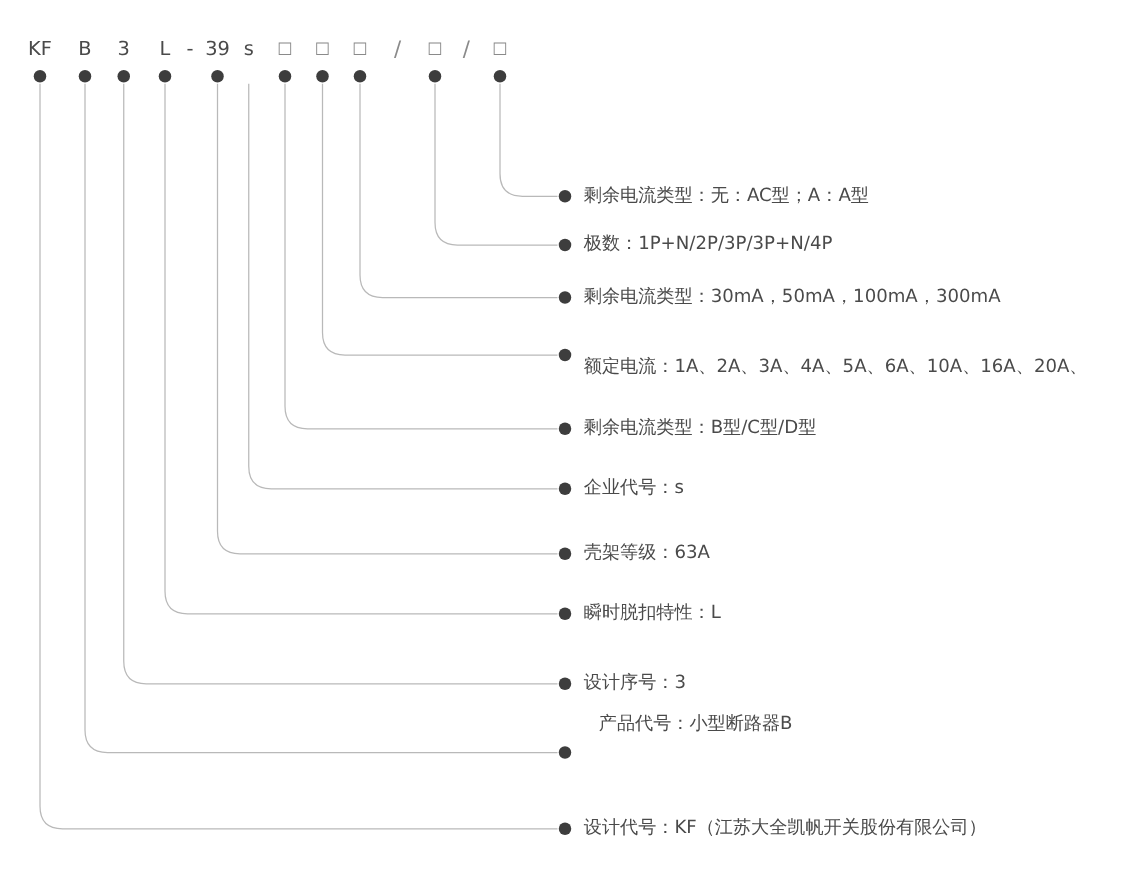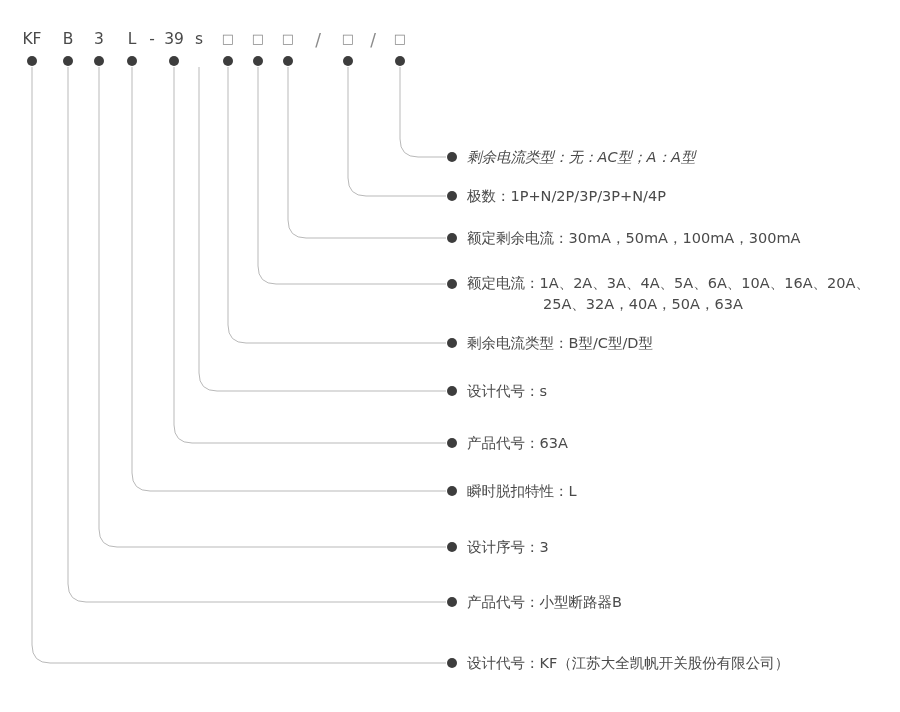--- a/index.html
+++ b/index.html
@@ -126,26 +126,26 @@
       <span class="code-token sq" style="left: 228px;">□</span>
       <span class="code-token sq" style="left: 258px;">□</span>
       <span class="code-token sq" style="left: 288px;">□</span>
       <span class="code-token slash" style="left: 318px;">/</span>
       <span class="code-token sq" style="left: 348px;">□</span>
       <span class="code-token slash" style="left: 373px;">/</span>
       <span class="code-token sq" style="left: 400px;">□</span>
     </div>
 
   <div id="labels">
-      <div class="label" style="top: 157px; font-style: italic;"><span>剩余电流类型：无：AC型；A：A型</span></div>
+      <div class="label" style="top: 157px;"><span>剩余电流类型：无：AC型；A：A型</span></div>
       <div class="label" style="top: 196px;"><span>极数：1P+N/2P/3P/3P+N/4P</span></div>
-      <div class="label" style="top: 238px;"><span>额定剩余电流：30mA，50mA，100mA，300mA</span></div>
-      <div class="label" style="top: 294px;"><span>额定电流：1A、2A、3A、4A、5A、6A、10A、16A、20A、</span><span class="line2">25A、32A，40A，50A，63A</span></div>
+      <div class="label" style="top: 238px;"><span>剩余电流类型：30mA，50mA，100mA，300mA</span></div>
+      <div class="label" style="top: 294px;"><span>额定电流：1A、2A、3A、4A、5A、6A、10A、16A、20A、</span></div>
       <div class="label" style="top: 343px;"><span>剩余电流类型：B型/C型/D型</span></div>
-      <div class="label" style="top: 391px;"><span>设计代号：s</span></div>
-      <div class="label" style="top: 443px;"><span>产品代号：63A</span></div>
+      <div class="label" style="top: 391px;"><span>企业代号：s</span></div>
+      <div class="label" style="top: 443px;"><span>壳架等级：63A</span></div>
       <div class="label" style="top: 491px;"><span>瞬时脱扣特性：L</span></div>
       <div class="label" style="top: 547px; text-align: right;"><span>设计序号：3</span></div>
-      <div class="label" style="top: 602px;"><span>产品代号：小型断路器B</span></div>
+      <div class="label" style="top: 580px; margin-left: 12px;"><span>产品代号：小型断路器B</span></div>
       <div class="label" style="top: 663px;"><span>设计代号：KF（江苏大全凯帆开关股份有限公司）</span></div>
     </div>
 
 </div>
 
 </body></html>

